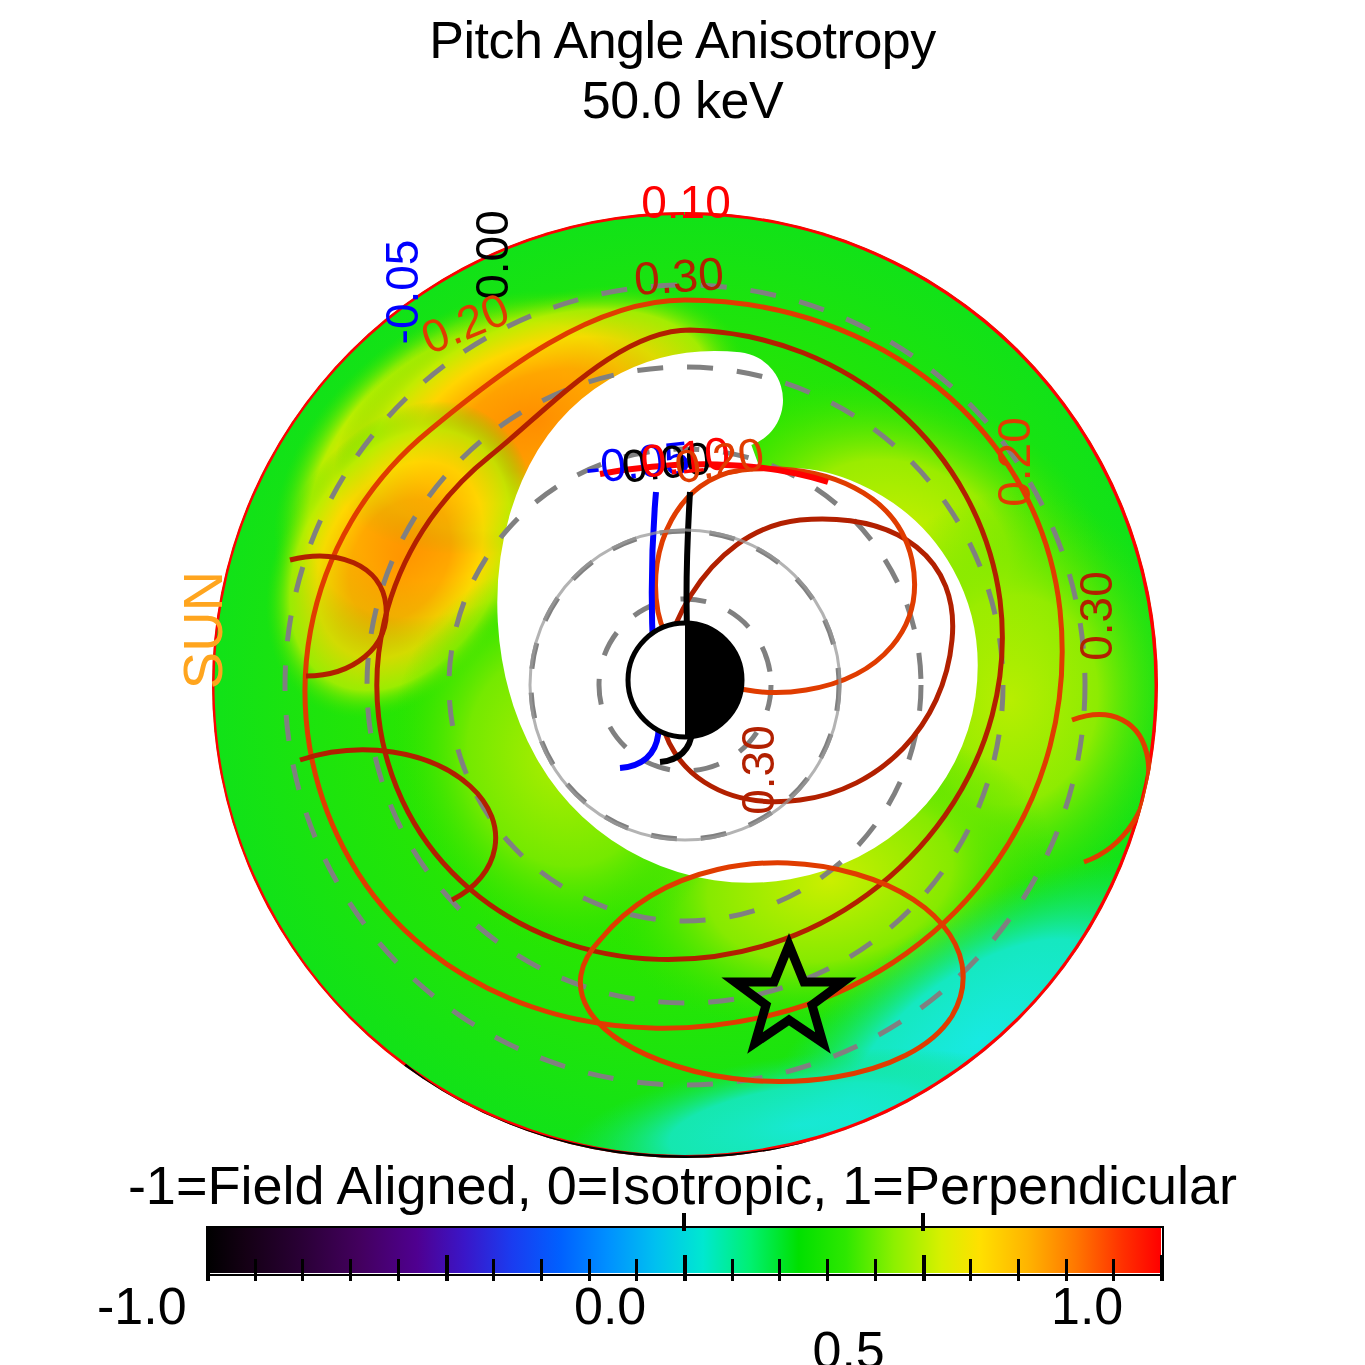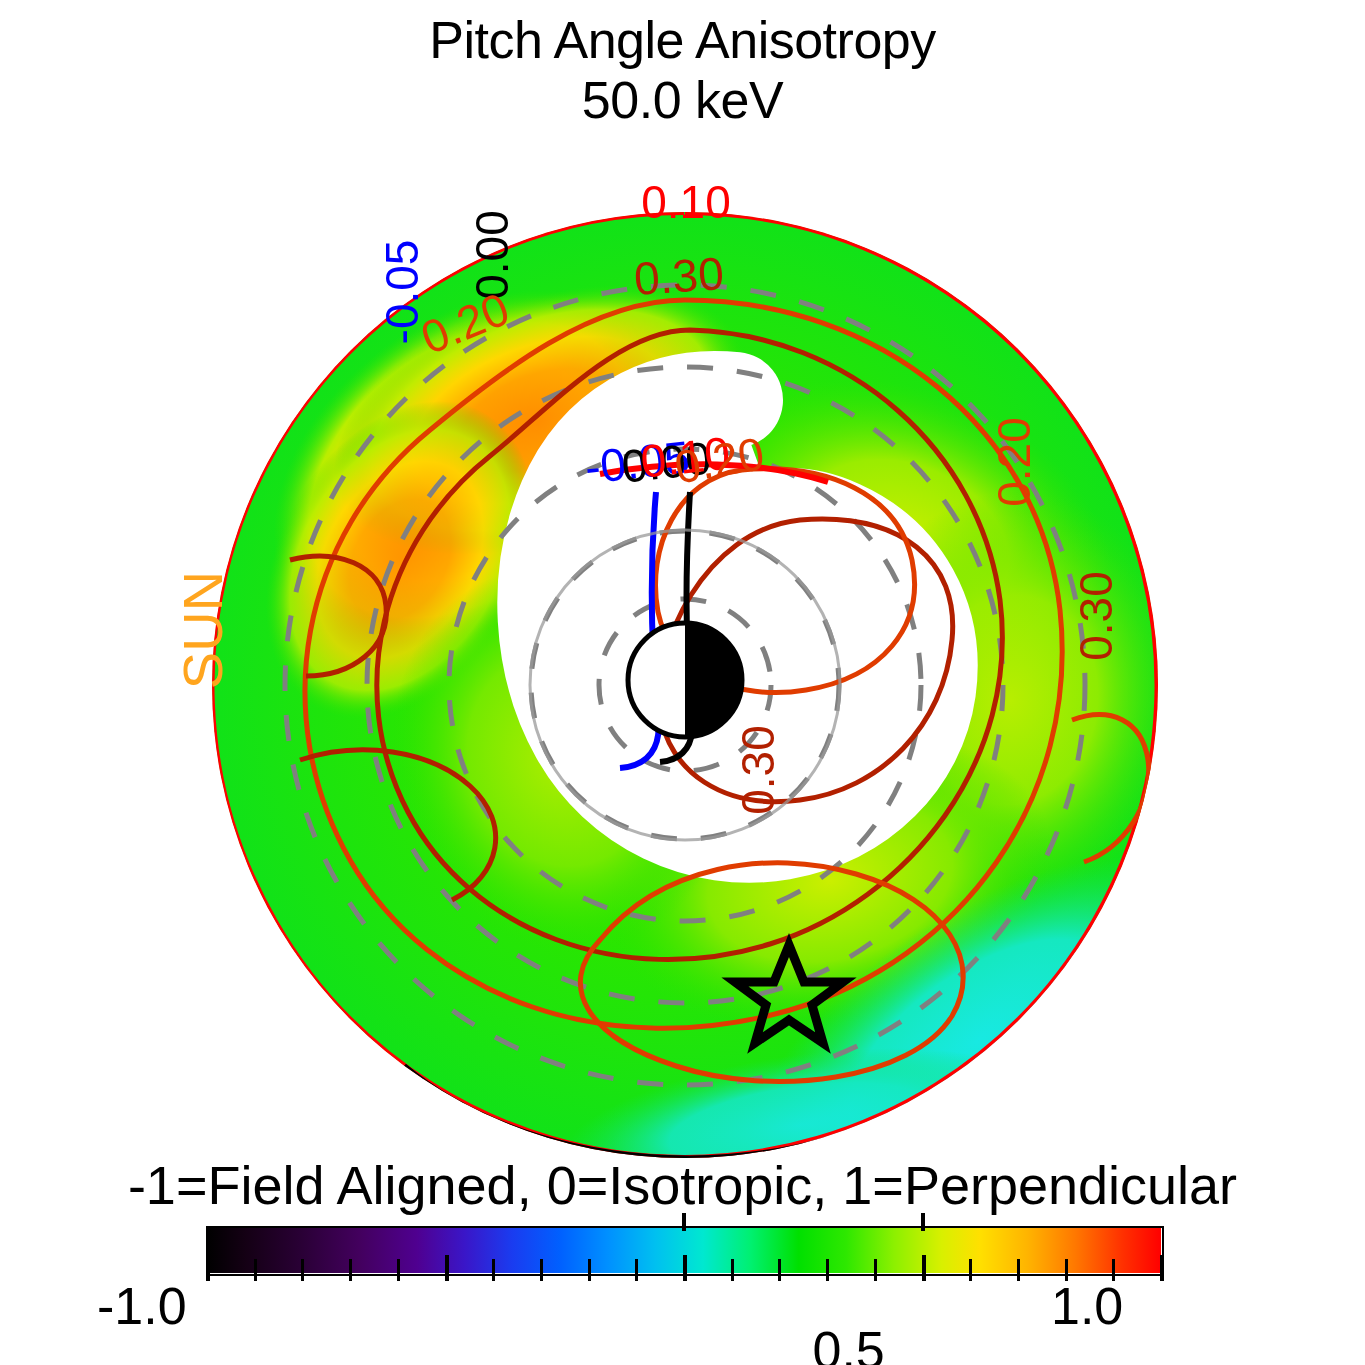--- a/index.html
+++ b/index.html
@@ -231,17 +231,18 @@
         <div class="cb-tick" style="left: 809.9px;"></div>
         <div class="cb-tick" style="left: 857.6px;"></div>
         <div class="cb-tick" style="left: 905.3px;"></div>
         <div class="cb-tick major" style="left: 953px;"></div>
         <div class="cb-tick up" style="left: 475px;"></div>
         <div class="cb-tick up" style="left: 713.5px;"></div>
       </div>
   </div>
   <div id="cb-ticklabels">
       <div class="cb-ticklabel" style="left: 97px; top: 0px;">-1.0</div>
+      <div class="cb-ticklabel" style="left: 574px; top: 0px;">0.0</div>
       <div class="cb-ticklabel" style="left: 812.5px; top: 0px; margin-top: 44px;">0.5</div>
       <div class="cb-ticklabel" style="left: 1051px; top: 0px;">1.0</div>
     </div>
 
 </div>
 
 </body></html>

